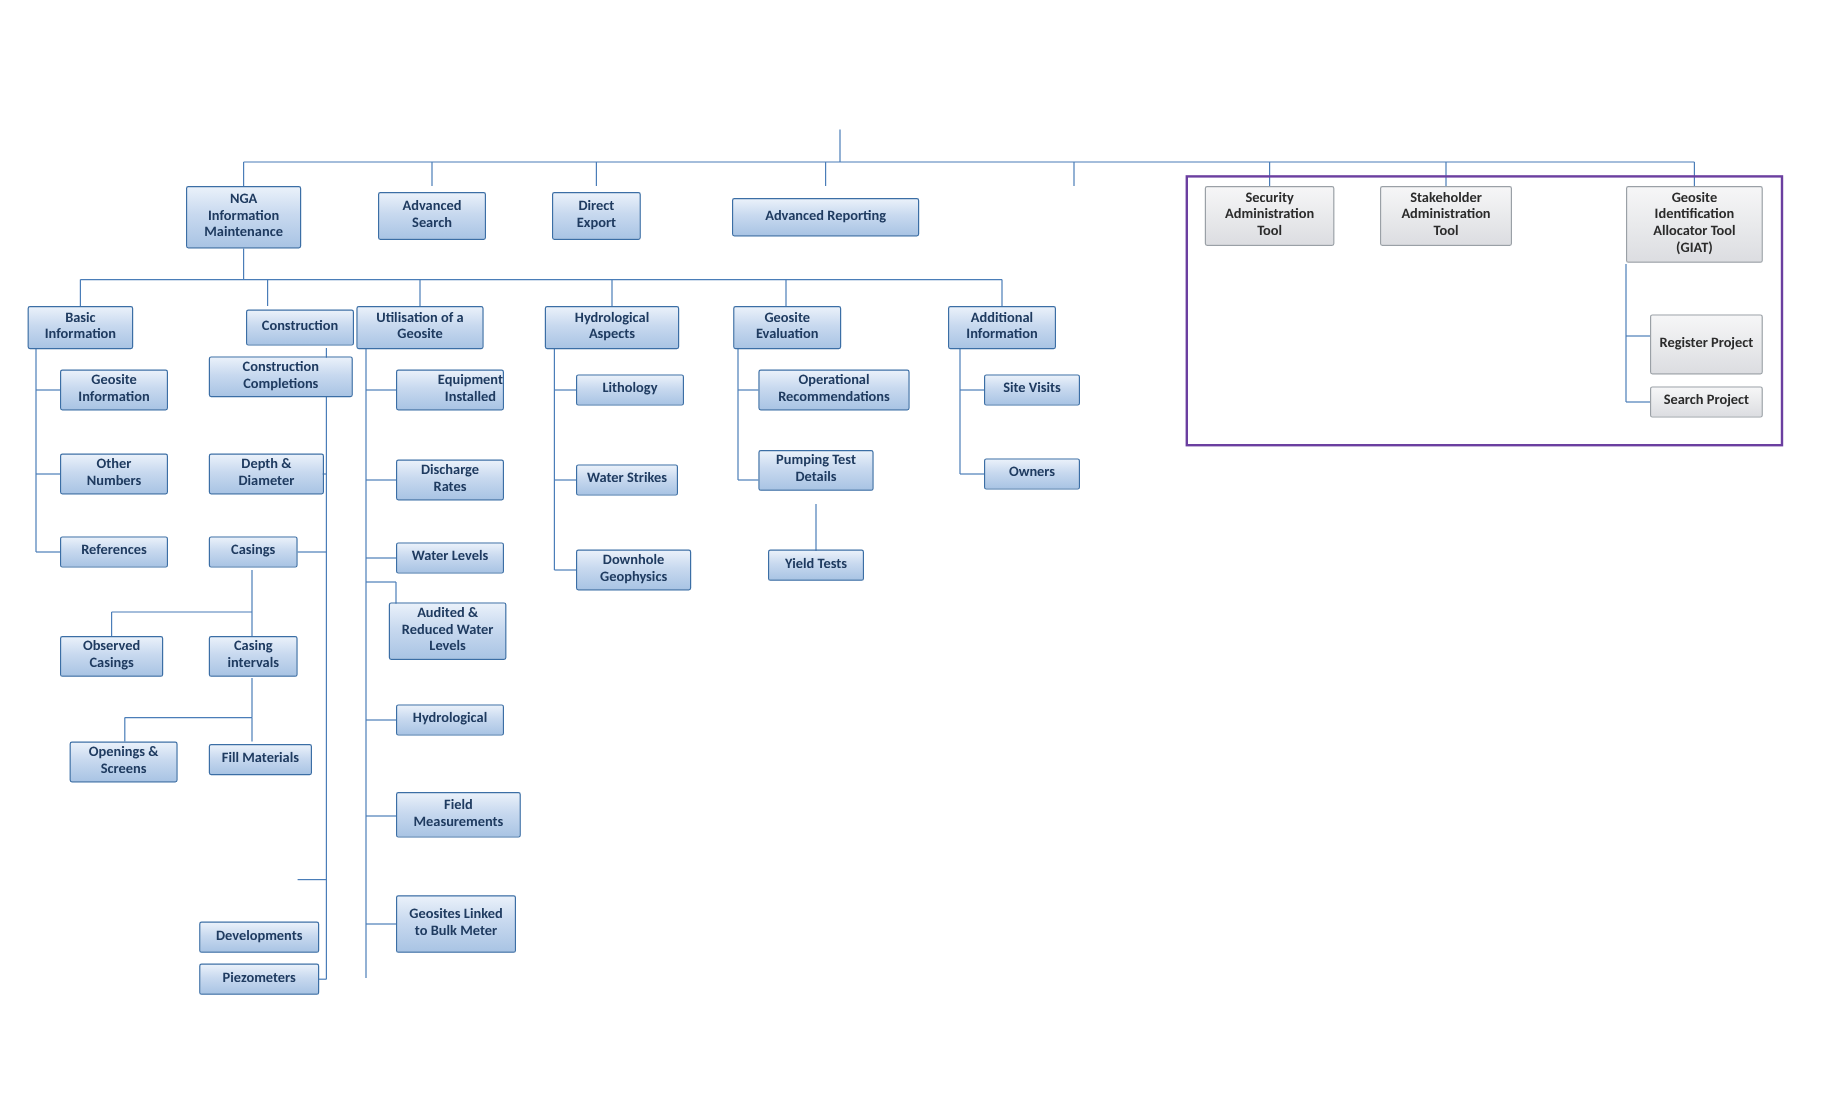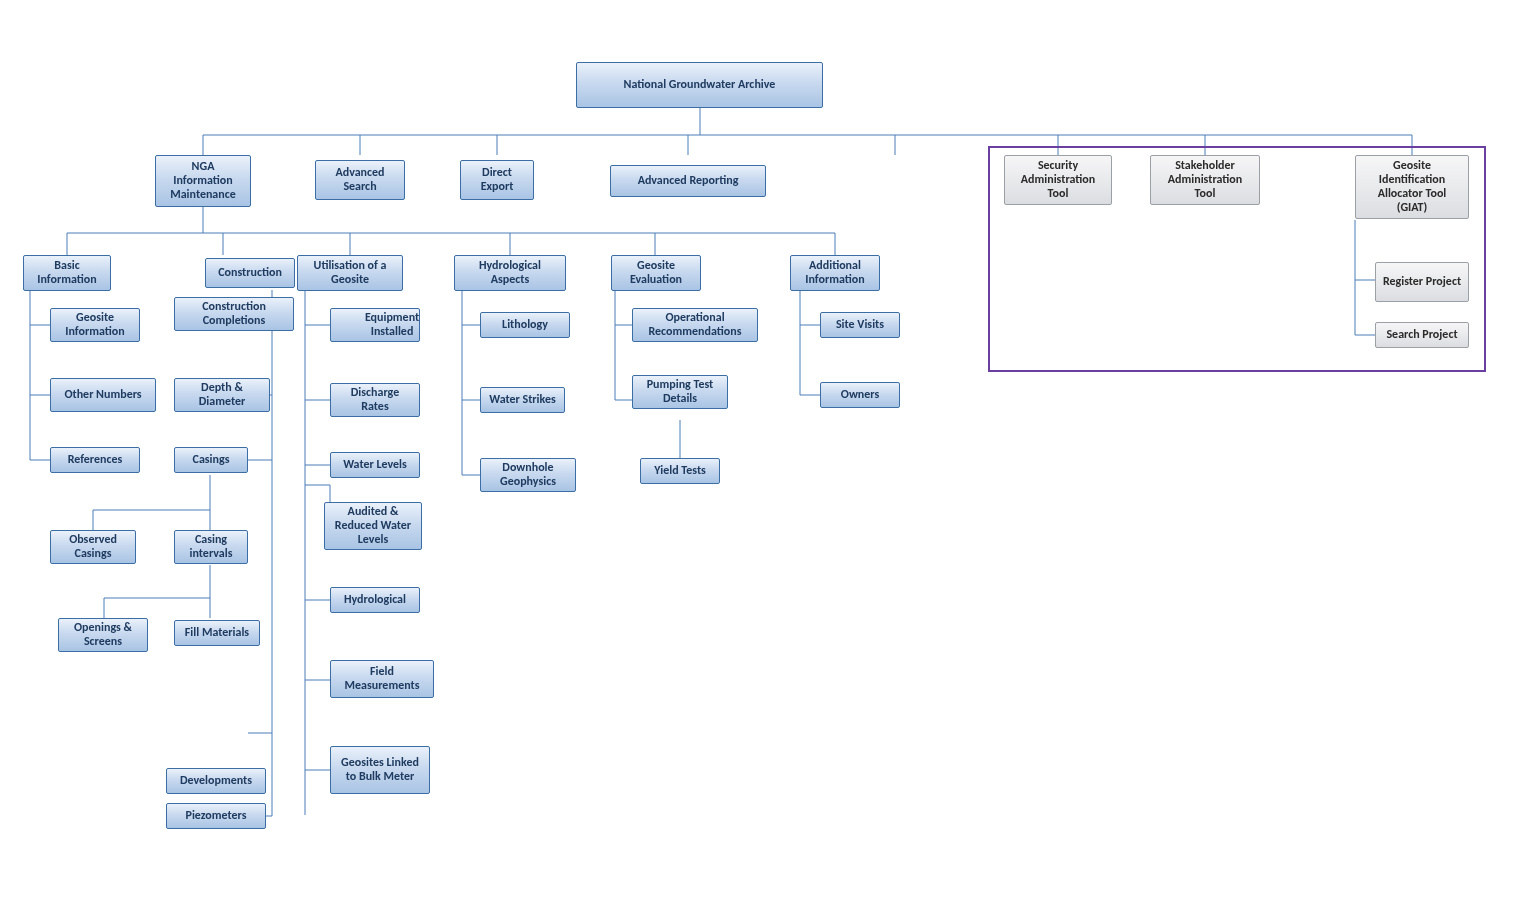--- a/index.html
+++ b/index.html
@@ -104,42 +104,41 @@
     <line x1="800" y1="395" x2="820" y2="395"></line>
 
     <line x1="1355" y1="220" x2="1355" y2="335"></line>
     <line x1="1355" y1="280" x2="1375" y2="280"></line>
     <line x1="1355" y1="335" x2="1375" y2="335"></line>
   </g>
 </svg>
 
 <div class="group-frame" style="left:988px;top:146px;width:494px;height:222px;"></div>
 
-<div class="node" style="left:576px;top:62px;width:247px;height:46px;">National Groundwater Archive</div>
 
 <div class="node" style="left:155px;top:155px;width:96px;height:52px;">NGA Information Maintenance</div>
 <div class="node" style="left:315px;top:160px;width:90px;height:40px;">Advanced Search</div>
 <div class="node" style="left:460px;top:160px;width:74px;height:40px;">Direct Export</div>
 <div class="node" style="left:610px;top:165px;width:156px;height:32px;">Advanced Reporting</div>
 <div class="node light" style="left:1004px;top:155px;width:108px;height:50px;">Security Administration Tool</div>
 <div class="node light" style="left:1150px;top:155px;width:110px;height:50px;">Stakeholder Administration Tool</div>
 <div class="node light" style="left:1355px;top:155px;width:114px;height:64px;">Geosite Identification Allocator Tool (GIAT)</div>
 
-<div class="node light" style="left:1375px;top:262px;width:94px;height:40px;">Register Project</div>
+<div class="node light" style="left:1375px;top:262px;width:94px;height:50px;">Register Project</div>
 <div class="node light" style="left:1375px;top:322px;width:94px;height:26px;">Search Project</div>
 
 <div class="node" style="left:23px;top:255px;width:88px;height:36px;">Basic Information</div>
 <div class="node" style="left:178px;top:258px;width:90px;height:30px;margin-left:27px;">Construction</div>
 <div class="node" style="left:297px;top:255px;width:106px;height:36px;">Utilisation of a Geosite</div>
 <div class="node" style="left:454px;top:255px;width:112px;height:36px;">Hydrological Aspects</div>
 <div class="node" style="left:611px;top:255px;width:90px;height:36px;">Geosite Evaluation</div>
 <div class="node" style="left:790px;top:255px;width:90px;height:36px;">Additional Information</div>
 
 <div class="node" style="left:50px;top:308px;width:90px;height:34px;">Geosite Information</div>
-<div class="node" style="left:50px;top:378px;width:106px;height:34px;">Other Numbers</div>
+<div class="node" style="left:50px;top:378px;width:90px;height:34px;">Other Numbers</div>
 <div class="node" style="left:50px;top:447px;width:90px;height:26px;">References</div>
 
 <div class="node" style="left:174px;top:297px;width:120px;height:34px;">Construction Completions</div>
 <div class="node" style="left:174px;top:378px;width:96px;height:34px;">Depth &amp; Diameter</div>
 <div class="node" style="left:174px;top:447px;width:74px;height:26px;">Casings</div>
 <div class="node" style="left:50px;top:530px;width:86px;height:34px;">Observed Casings</div>
 <div class="node" style="left:174px;top:530px;width:74px;height:34px;">Casing intervals</div>
 <div class="node" style="left:58px;top:618px;width:90px;height:34px;">Openings &amp; Screens</div>
 <div class="node" style="left:174px;top:620px;width:86px;height:26px;">Fill Materials</div>
 <div class="node" style="left:166px;top:720px;width:100px;height:26px;margin-top:48px;">Developments</div>

